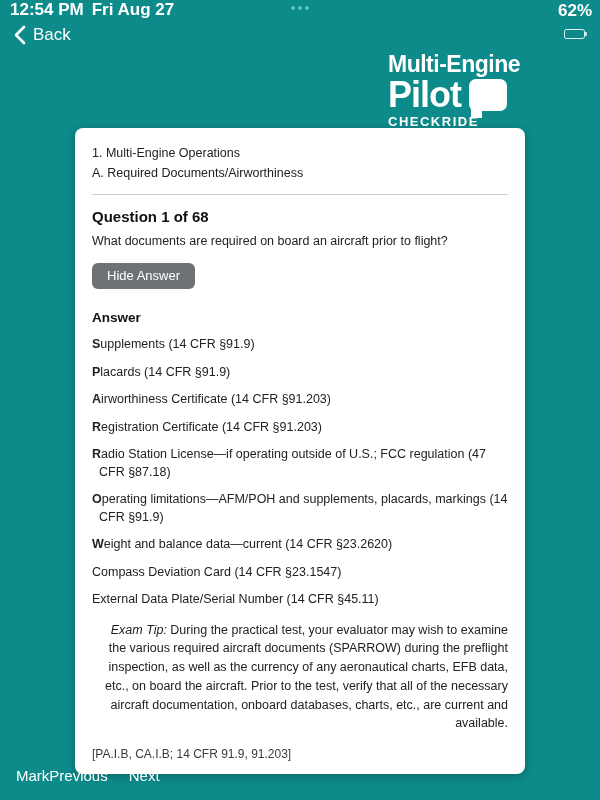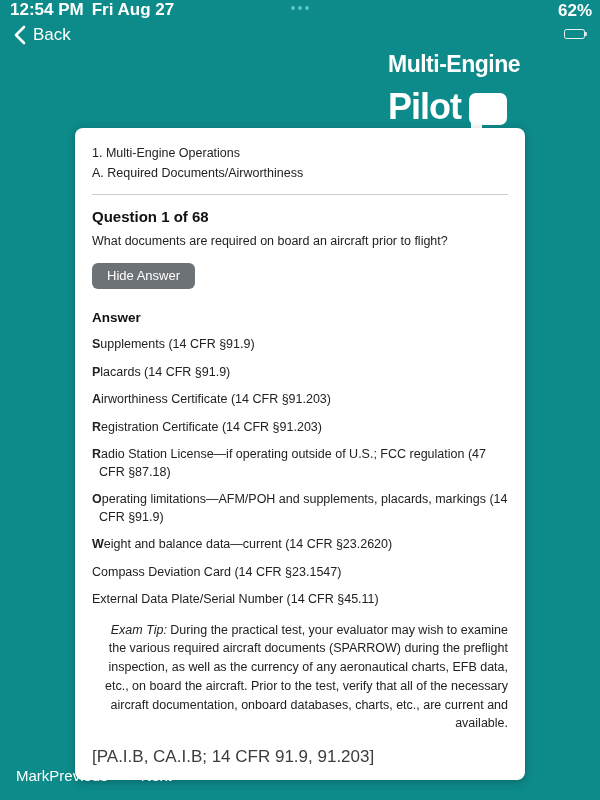--- a/index.html
+++ b/index.html
@@ -38,21 +38,21 @@
   .back-button {
     position: absolute; top: 25px; left: 14px;
     display: flex; align-items: center; gap: 7px;
     font-size: 17px; color: #fff; cursor: pointer;
   }
   .back-chevron-icon svg { display: block; }
 
   
   .logo { position: absolute; top: 53px; right: 80px; text-align: left; line-height: 1; }
   .logo-line1 { font-size: 23px; font-weight: bold; letter-spacing: -0.5px; }
-  .logo-row { display: flex; align-items: flex-end; gap: 8px; margin-top: 13px; }
+  .logo-row { display: flex; align-items: flex-start; gap: 8px; margin-top: 1px; }
   .logo-line2 { font-size: 36px; font-weight: bold; letter-spacing: -1px; }
   .logo-line3 { font-size: 13px; font-weight: bold; letter-spacing: 1.5px; margin-top: 2px; }
   .bubble-icon { position: relative; width: 38px; height: 32px; margin-top: 2px; }
   .bubble-body { position: absolute; inset: 0; background: #fff; border-radius: 7px; }
   .bubble-tail {
     position: absolute; left: 2px; bottom: -7px; width: 0; height: 0;
     border-style: solid; border-width: 9px 0 0 11px;
     border-color: #fff transparent transparent #fff;
   }
 
@@ -75,29 +75,29 @@
   }
   .answer-header { font-size: 13.5px; font-weight: bold; color: #111; margin-bottom: 11px; }
   .answer-list { list-style: none; }
   .answer-item {
     font-size: 12.5px; color: #222; line-height: 1.4;
     margin-bottom: 10px; padding-left: 7px; text-indent: -7px;
   }
   .answer-item b { font-weight: bold; }
   .exam-tip { font-size: 12.5px; color: #222; line-height: 1.5; margin: 12px 0 0; text-align: right; }
   .exam-tip-label { font-style: italic; }
-  .reference { font-size: 17px; color: #3c3c3c; margin-top: 14px; }
+  .reference { font-size: 12px; color: #3c3c3c; margin-top: 14px; }
 
   
   .bottom-bar {
     position: absolute; left: 0; right: 0; bottom: 0; height: 42px;
     display: flex; align-items: center; justify-content: flex-start;
     padding: 0 14px 8px 16px; font-size: 15px;
   }
-  .bottom-right { display: flex; gap: 33px; }
+  .bottom-right { display: flex; gap: 21px; }
   .bar-button { color: #fff; cursor: pointer; }
 </style>
 </head>
 <body>
 
 <div class="status-bar">
   <div class="status-left">
     <span>12:54 PM</span>
     <span>Fri Aug 27</span>
   </div>

